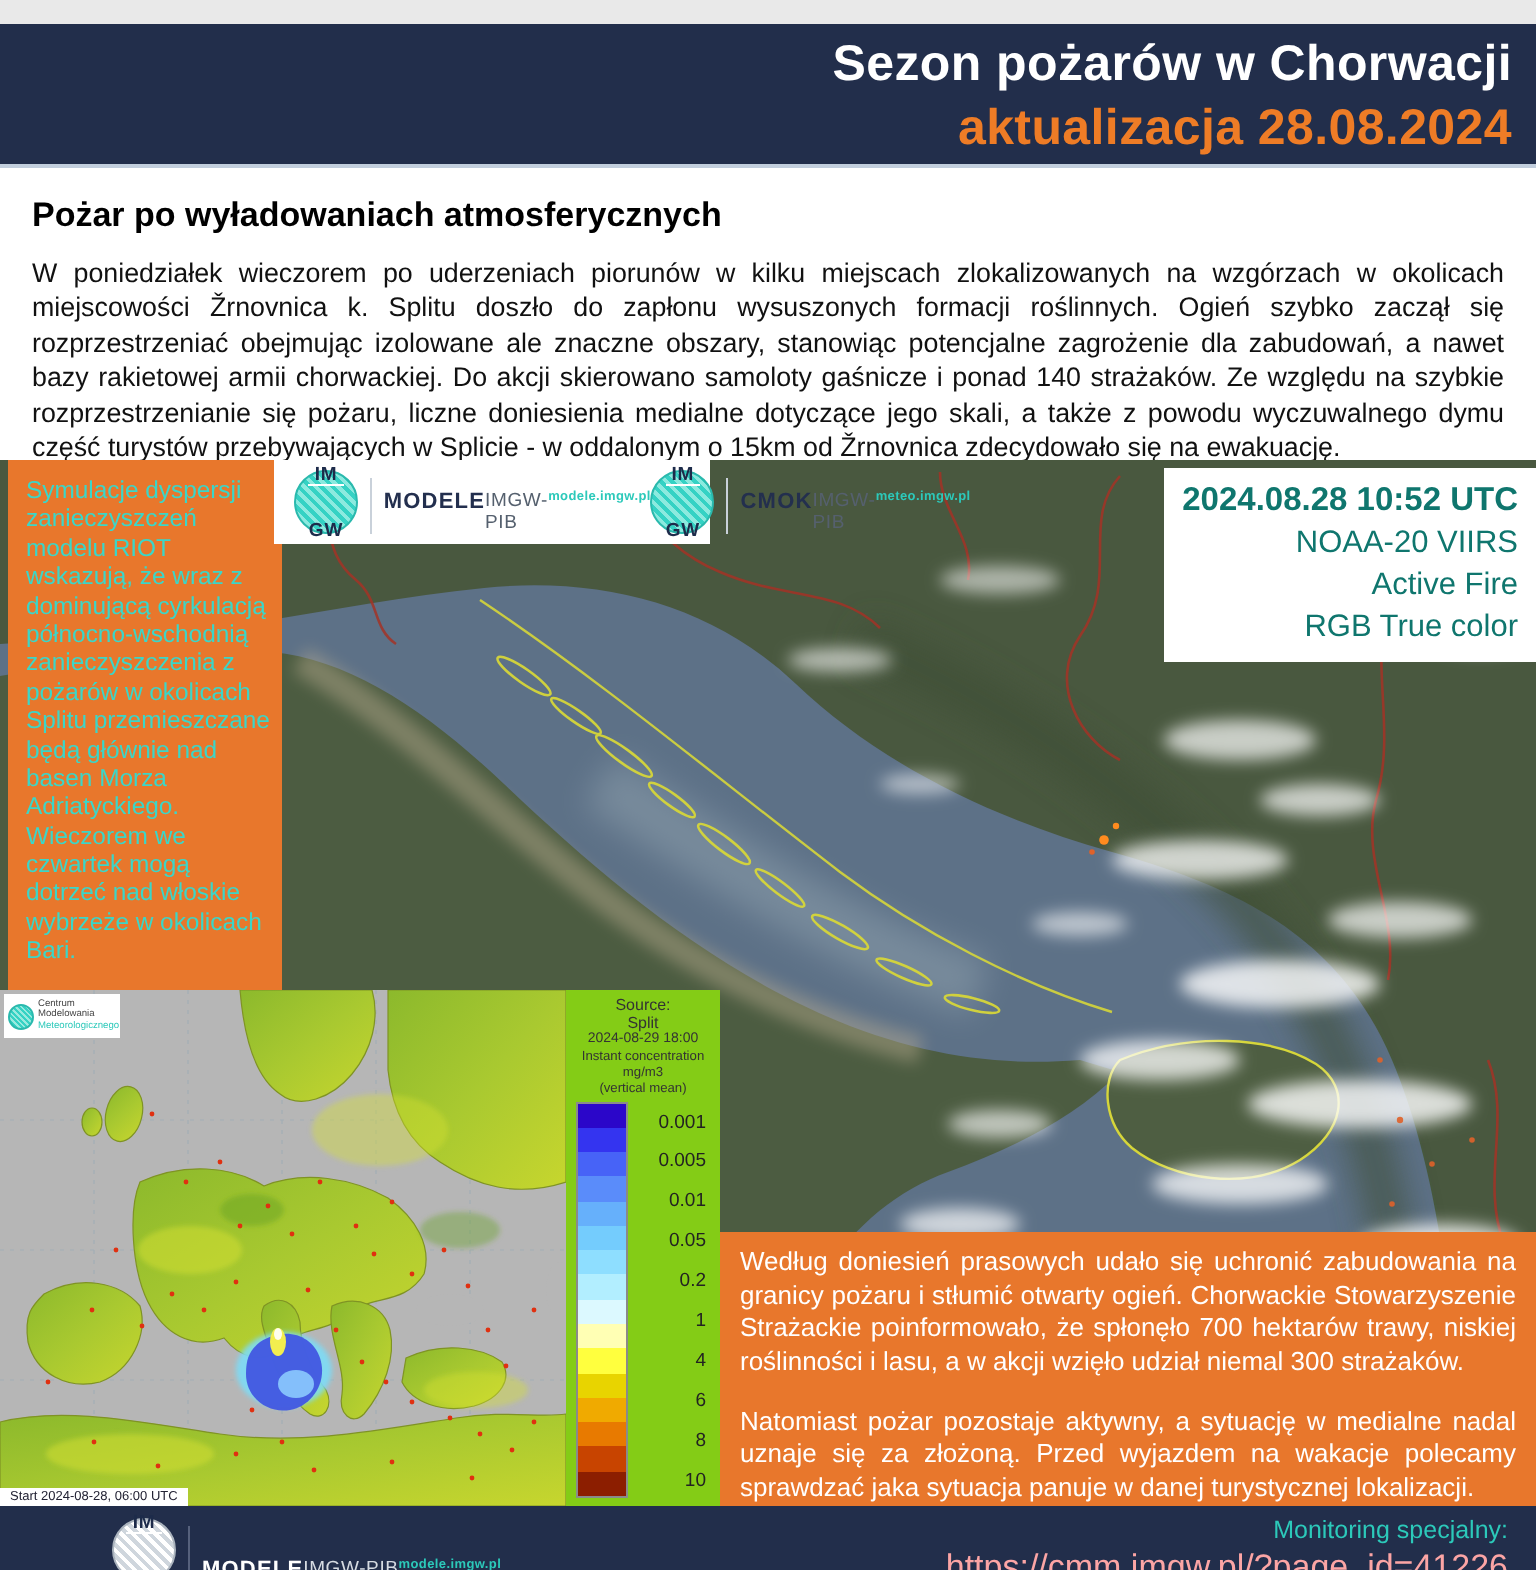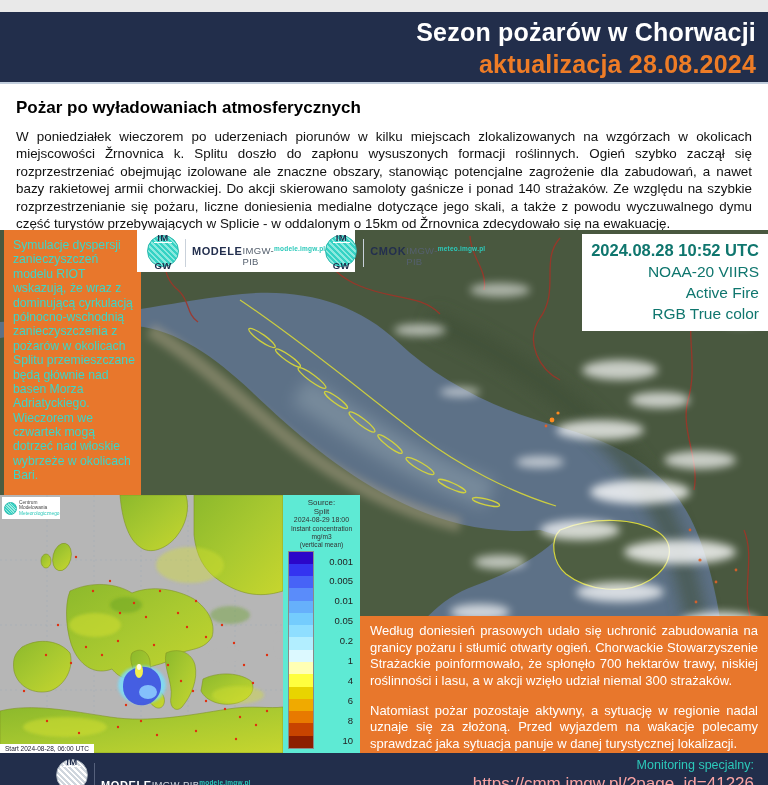--- a/index.html
+++ b/index.html
@@ -54,21 +54,21 @@
                 display:flex; align-items:center; gap:2px; padding:1px 2px; }
   .map-credit .mini-circle { width:13px; height:13px; border-radius:50%; flex:0 0 auto;
                 background:repeating-linear-gradient(45deg,#35d2c4 0 1px,#9aeadf 1px 2px);
                 border:1px solid #2ab9ad; }
   .map-credit .lines { display:flex; flex-direction:column; }
   .map-credit .c1,.map-credit .c2 { font-size:4.8px; line-height:5.4px; color:#444; }
   .map-credit .c3 { font-size:4.8px; line-height:5.4px; color:#2cc9ba; }
   .map-start { position:absolute; left:0; bottom:0; background:#ffffff; color:#223;
                font-size:6.5px; line-height:9px; padding:0 5px; }
 
-  .legend { position:absolute; left:283px; top:0; width:77px; height:258px; background:#5eead4;
+  .legend { position:absolute; left:283px; top:0; width:77px; height:258px; background:#84cc16;
             display:flex; flex-direction:column; padding:3px 2px 4px 2px; }
   .legend-head { text-align:center; color:#333; }
   .legend-head .h1 { font-size:8px; line-height:9px; }
   .legend-head .h2 { font-size:8px; line-height:9px; }
   .legend-head .h3 { font-size:7px; line-height:8.5px; }
   .legend-head .h4 { font-size:6.6px; line-height:8px; }
   .legend-body { display:flex; flex:1; margin-top:2px; }
   .legend-bar { width:26px; margin-left:3px; display:flex; flex-direction:column; border:1px solid #8a8a8a; }
   .legend-bar .seg { flex:1; }
   .legend-ticks { flex:1; display:flex; flex-direction:column; justify-content:space-between;
@@ -400,21 +400,21 @@
               <div>6</div>
               <div>8</div>
               <div>10</div>
             </div>
         </div>
       </div>
     </div>
 
     <div class="report-box">
       <p>Według doniesień prasowych udało się uchronić zabudowania na granicy pożaru i stłumić otwarty ogień. Chorwackie Stowarzyszenie Strażackie poinformowało, że spłonęło 700 hektarów trawy, niskiej roślinności i lasu, a w akcji wzięło udział niemal 300 strażaków.</p>
-      <p>Natomiast pożar pozostaje aktywny, a sytuację w regionie nadal uznaje się za złożoną. Przed wyjazdem na wakacje polecamy sprawdzać jaka sytuacja panuje w danej turystycznej lokalizacji.</p>
+      <p>Natomiast pożar pozostaje aktywny, a sytuację w medialne nadal uznaje się za złożoną. Przed wyjazdem na wakacje polecamy sprawdzać jaka sytuacja panuje w danej turystycznej lokalizacji.</p>
     </div>
   </div>
 
   <footer class="footer">
     <div class="lockup">
       <div class="logo-circle">
         <span>IM</span>
         <span class="mark-bottom">GW</span>
       </div>
       <div class="lockup-divider"></div>

